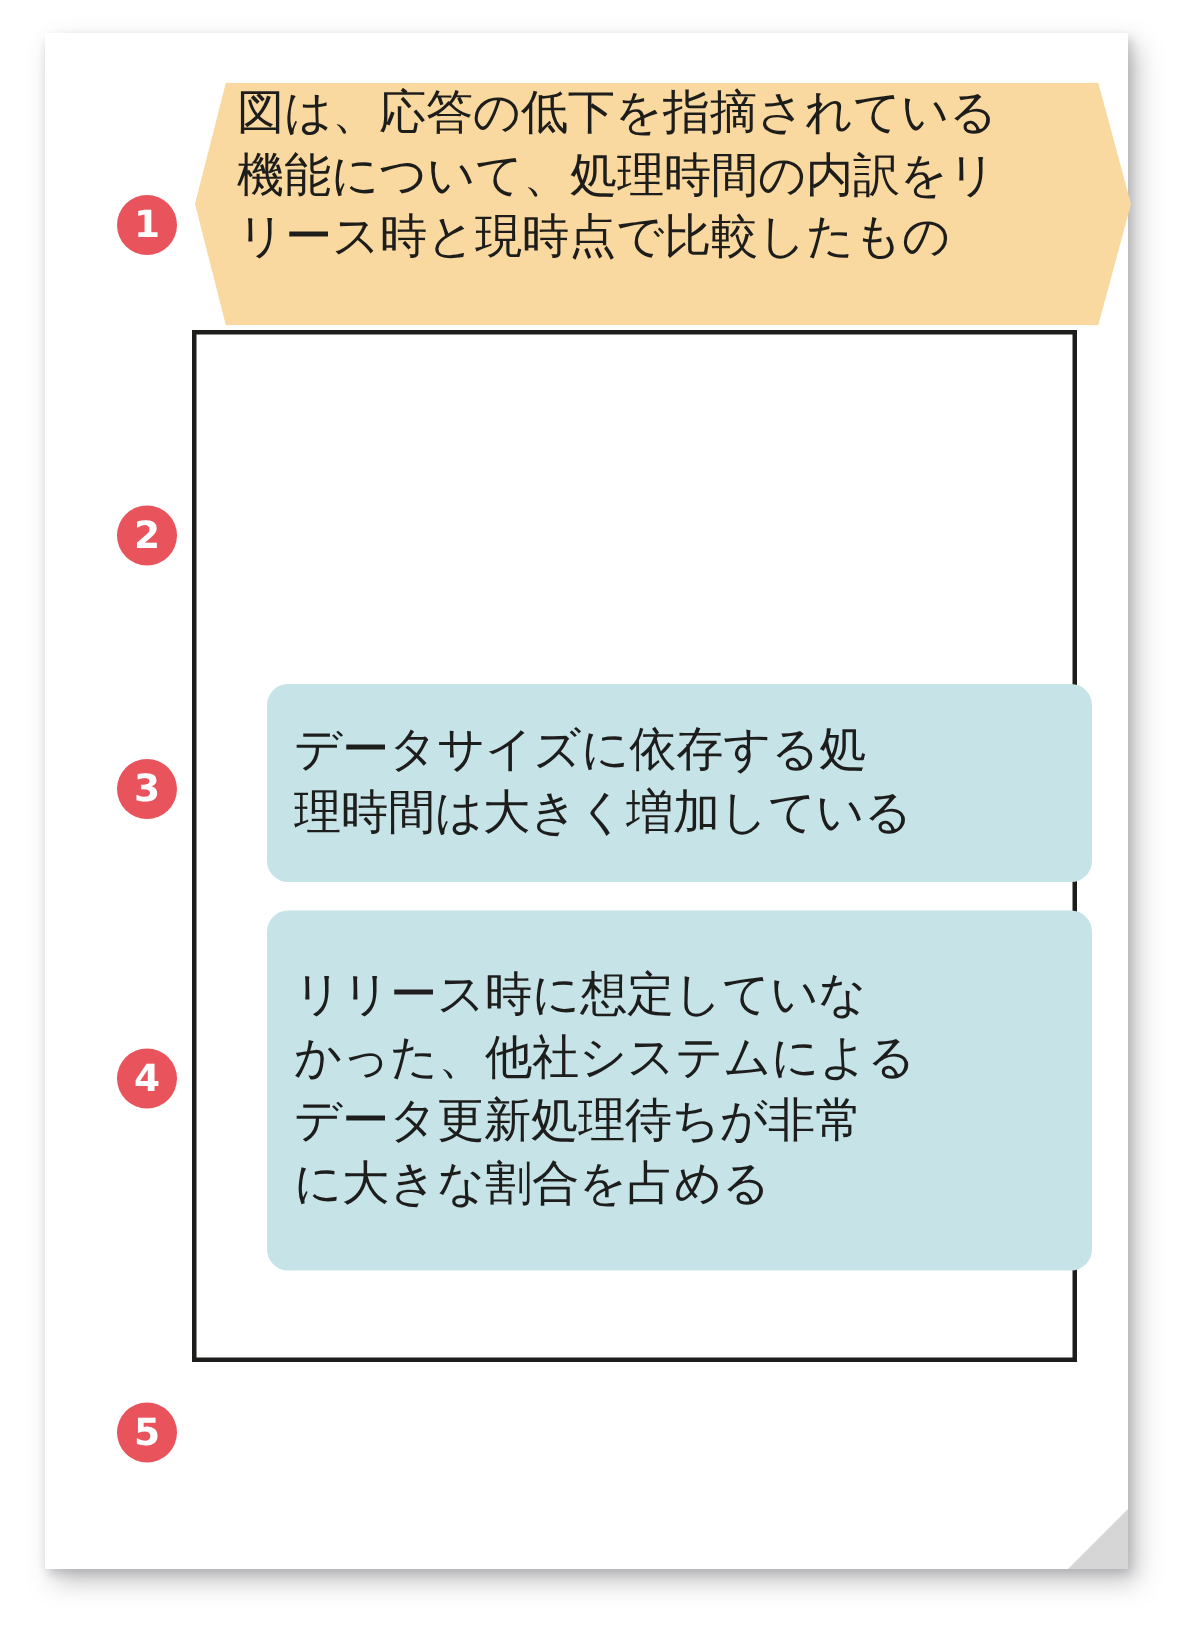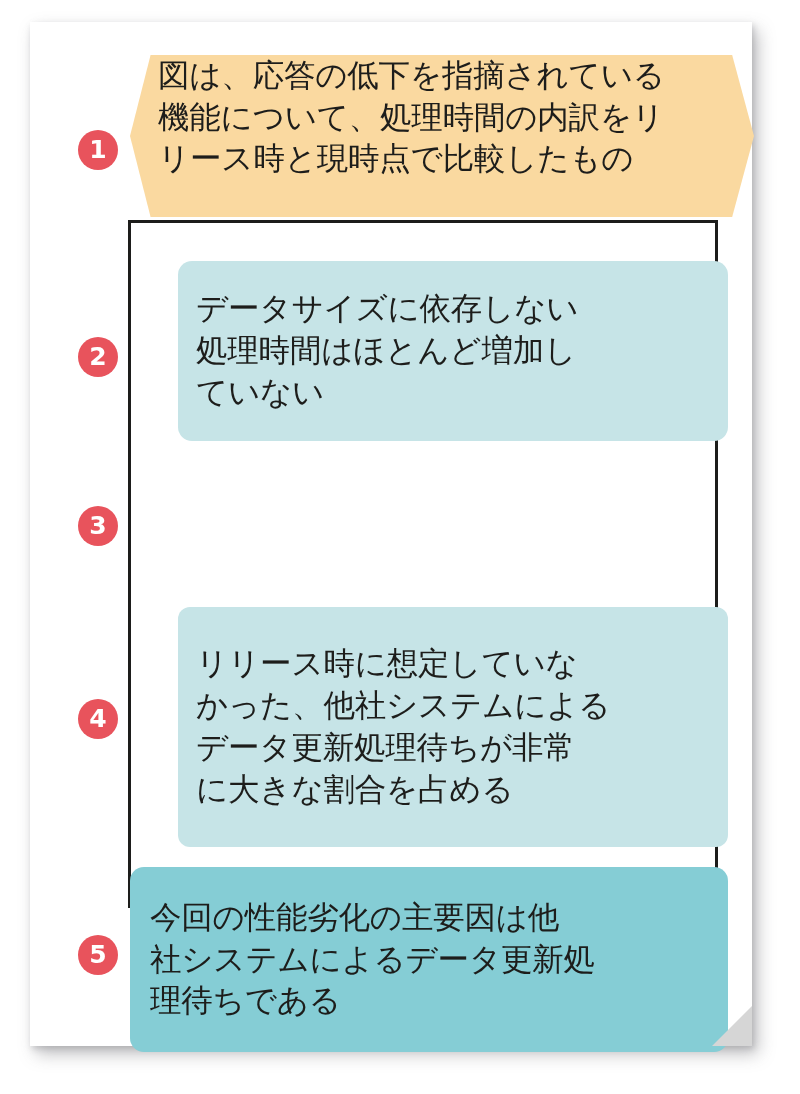--- a/index.html
+++ b/index.html
@@ -110,21 +110,21 @@
   }
   .tealbox .t {
     font-size: 31.5px;
     line-height: 1.33;
     color: #1d1d1b;
     letter-spacing: -0.2px;
     white-space: pre-line;
   }
   .box-2 { left: 148px; top: 239px; width: 550px; height: 180px; }
   .box-3 { left: 148px; top: 434px; width: 550px; height: 132px; }
-  .box-4 { left: 148px; top: 585px; width: 550px; height: 240px; border-radius: 12px; }
+  .box-4 { left: 148px; top: 585px; width: 550px; height: 240px; }
 
   
   .concl {
     position: absolute;
     left: 100px;
     top: 845px;
     width: 598px;
     height: 185px;
     background: #85cdd5;
     border-radius: 14px;
@@ -149,39 +149,33 @@
   <div class="paper">
 
     <div class="frame"></div>
 
     <div class="banner">
       <div class="banner-text">図は、応答の低下を指摘されている
 機能について、処理時間の内訳をリ
 リース時と現時点で比較したもの</div>
     </div>
 
-    <div class="tealbox box-2">
-      <div class="t">データサイズに依存しない
-処理時間はほとんど増加し
-ていない</div>
+
+    <div class="tealbox box-3">
+      <div class="t">データサイズに依存する処
+理時間は大きく増加している</div>
     </div>
-
 
     <div class="tealbox box-4">
       <div class="t">リリース時に想定していな
 かった、他社システムによる
 データ更新処理待ちが非常
 に大きな割合を占める</div>
     </div>
 
-    <div class="concl">
-      <div class="t">今回の性能劣化の主要因は他
-社システムによるデータ更新処
-理待ちである</div>
-    </div>
 
     <div class="badge badge-1">1</div>
     <div class="badge badge-2">2</div>
     <div class="badge badge-3">3</div>
     <div class="badge badge-4">4</div>
     <div class="badge badge-5">5</div>
 
     <div class="dogear"></div>
   </div>
 

